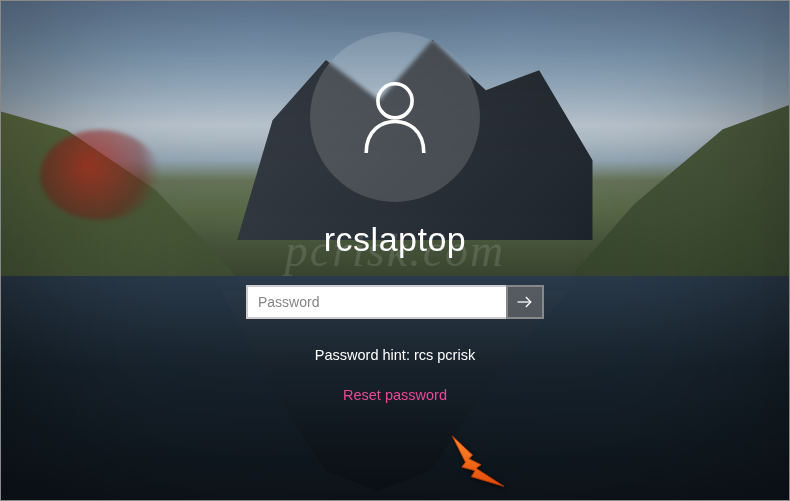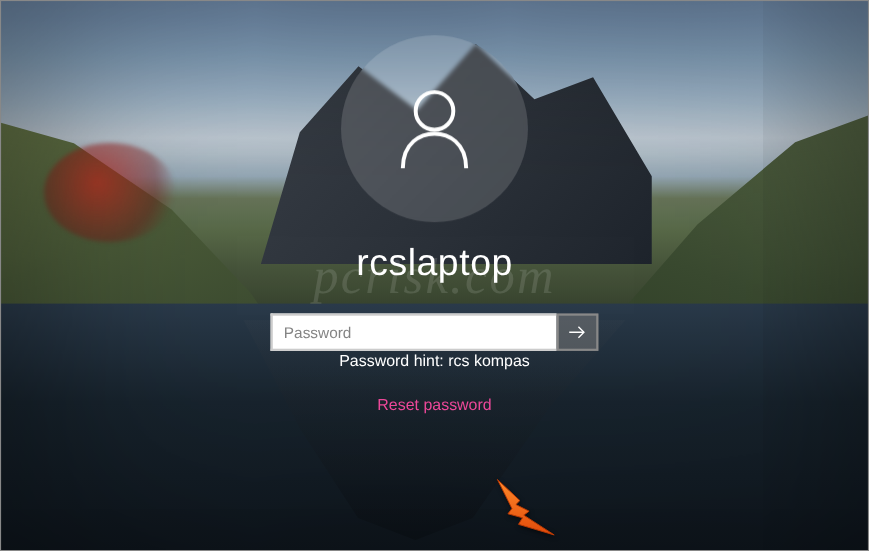--- a/index.html
+++ b/index.html
@@ -66,21 +66,21 @@
 .avatar {
   width:170px; height:170px; border-radius:50%;
   background: rgba(255,255,255,0.15);
   backdrop-filter: blur(2px);
   display:flex; align-items:center; justify-content:center;
   margin-bottom:18px;
 }
 .avatar svg { width:90px; height:90px; }
 .username { color:#fff; font-size:34px; font-weight:300; margin-bottom:26px; letter-spacing:0.5px; }
 
-.pwrow { display:flex; margin-bottom:2px; }
+.pwrow { display:flex; margin-bottom:28px; }
 .pwinput {
   width:260px; height:34px; border:2px solid #ccc; border-right:none;
   background:#fff; padding:0 10px; font-size:14px; color:#666;
   font-family: inherit;
 }
 .pwinput::placeholder { color:#777; opacity:0.9; }
 .pwbtn {
   width:38px; height:34px; border:2px solid #888;
   background: rgba(120,120,120,0.55);
   display:flex; align-items:center; justify-content:center;
@@ -128,21 +128,21 @@
   <div class="pwrow">
     <input class="pwinput" type="password" placeholder="Password" style="">
     <div class="pwbtn">
       <svg viewBox="0 0 24 24">
         <line x1="3" y1="12" x2="19" y2="12"></line>
         <polyline points="13,6 19,12 13,18"></polyline>
       </svg>
     </div>
   </div>
 
-  <div class="hint">Password hint: rcs kompas</div>
+  <div class="hint">Password hint: rcs pcrisk</div>
 
   <div class="reset">Reset password</div>
 
 </div>
 
 <div class="arrow">
   <svg viewBox="0 0 100 90">
     <defs>
       <linearGradient id="og" x1="0" y1="0" x2="0" y2="1">
         <stop offset="0%" stop-color="#ff8a2a"></stop>

